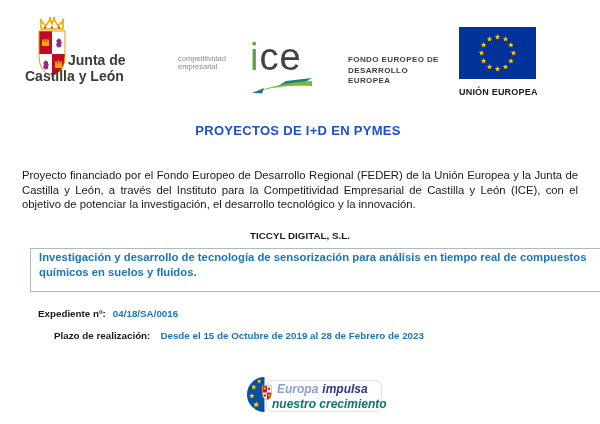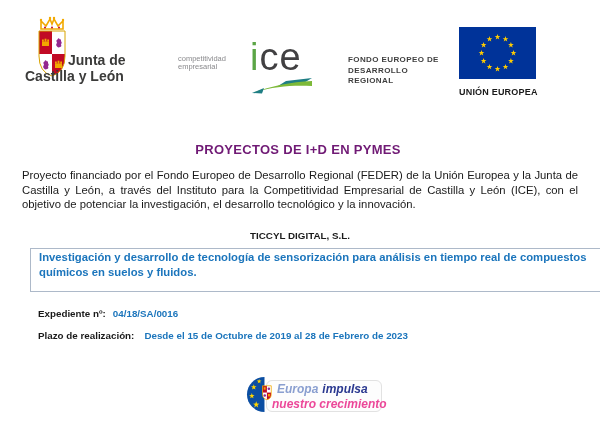--- a/index.html
+++ b/index.html
@@ -22,43 +22,43 @@
   .ice-ce { color:#414042; }
   .ice-swoosh { position:absolute; left:74px; top:36px; width:60px; height:16px; }
 
   .feder-text { position:absolute; left:348px; top:55px; font-size:8px; font-weight:bold; color:#3f3f3f; line-height:10.5px; letter-spacing:0.4px; }
 
   .eu-block { position:absolute; left:459px; top:27px; width:78px; text-align:center; }
   .eu-flag { display:block; width:77px; height:52px; }
   .eu-caption { margin-top:8px; font-size:9px; font-weight:bold; color:#1a1a1a; letter-spacing:0.2px; white-space:nowrap; }
 
   
-  .title { position:absolute; left:0; right:4px; top:123px; text-align:center; font-size:13px; font-weight:bold; color:#701a75; letter-spacing:0.3px;margin-top:19px; }
+  .title { position:absolute; left:0; right:4px; top:123px; text-align:center; font-size:13px; font-weight:bold; color:#1d4ed8; letter-spacing:0.3px; }
   .funding { position:absolute; left:22px; top:168px; width:556px; font-size:11.3px; font-weight:normal; color:#1a1a1a; line-height:14.6px; text-align:justify; }
   .company { position:absolute; left:0; right:0; top:230px; text-align:center; font-size:9.8px; font-weight:bold; color:#1a1a1a; }
 
   .desc-box {
     position:absolute; left:30px; top:248px; width:572px; height:44px;
     border:1px solid #adb9c9; padding:1px 8px;
     font-size:11.3px; font-weight:bold; color:#1b75bc; line-height:14.5px;
   }
 
   .row { position:absolute; left:38px; font-size:9.8px; font-weight:bold; color:#1a1a1a; white-space:nowrap; }
   .row-expediente { top:308px; }
-  .row-plazo { top:330px; }
+  .row-plazo { top:330px;margin-left:16px; }
   .row .val { color:#1b75bc; margin-left:7px; }
   .row-plazo .val { margin-left:10px; }
 
   
   .footer-logo { position:absolute; left:246px; top:376px; width:145px; height:42px; }
   .footer-bg { position:absolute; left:20px; top:4px; width:116px; height:32px; background:#fdfdfd; border:1px solid #e2e2e2; border-radius:6px; }
   .footer-emblem { position:absolute; left:0; top:1px; width:35px; height:35px; }
   .footer-text { position:absolute; left:24px; top:6px; font-style:italic; font-weight:bold; font-size:12px; line-height:14.5px; white-space:nowrap; }
   .ft-line1 { padding-left:7px; }
-  .ft-line2 { padding-left:2px; color:#ec4899; }
+  .ft-line2 { padding-left:2px; color:#0f766e; }
   .ft-europa { color:#8a9fd0; margin-right:4px; }
   .ft-impulsa { color:#2b3990; }
 </style>
 </head>
 <body>
 
 <div class="page">
 
   <div class="junta-logo">
     <svg class="junta-shield" viewBox="0 0 32 62" xmlns="http://www.w3.org/2000/svg">
@@ -117,21 +117,21 @@
     <svg class="ice-swoosh" viewBox="0 0 60 16" xmlns="http://www.w3.org/2000/svg">
       <polygon points="34,3 60,0 50,6 26,8" fill="#1F7E84"></polygon>
       <path d="M60,3 C38,4 16,9 0,15 C22,8 42,7 60,8 Z" fill="#7DB938"></path>
       <polygon points="0,15 12,10 10,15.5" fill="#1F7E84"></polygon>
     </svg>
   </div>
 
   <div class="feder-text">
     <div>FONDO EUROPEO DE</div>
     <div>DESARROLLO</div>
-    <div>REGIONAL</div>
+    <div>EUROPEA</div>
   </div>
 
   <div class="eu-block">
     <svg class="eu-flag" viewBox="0 0 77 52" xmlns="http://www.w3.org/2000/svg">
       <defs>
         <path id="star" d="M0,-3 L0.71,-0.97 L2.85,-0.93 L1.14,0.37 L1.76,2.43 L0,1.2 L-1.76,2.43 L-1.14,0.37 L-2.85,-0.93 L-0.71,-0.97 Z" fill="#FFCC00"></path>
       </defs>
       <rect x="0" y="0" width="77" height="52" fill="#003399"></rect>
       <use href="#star" transform="translate(54.5,26)"></use>
       <use href="#star" transform="translate(51.9,34)"></use>

